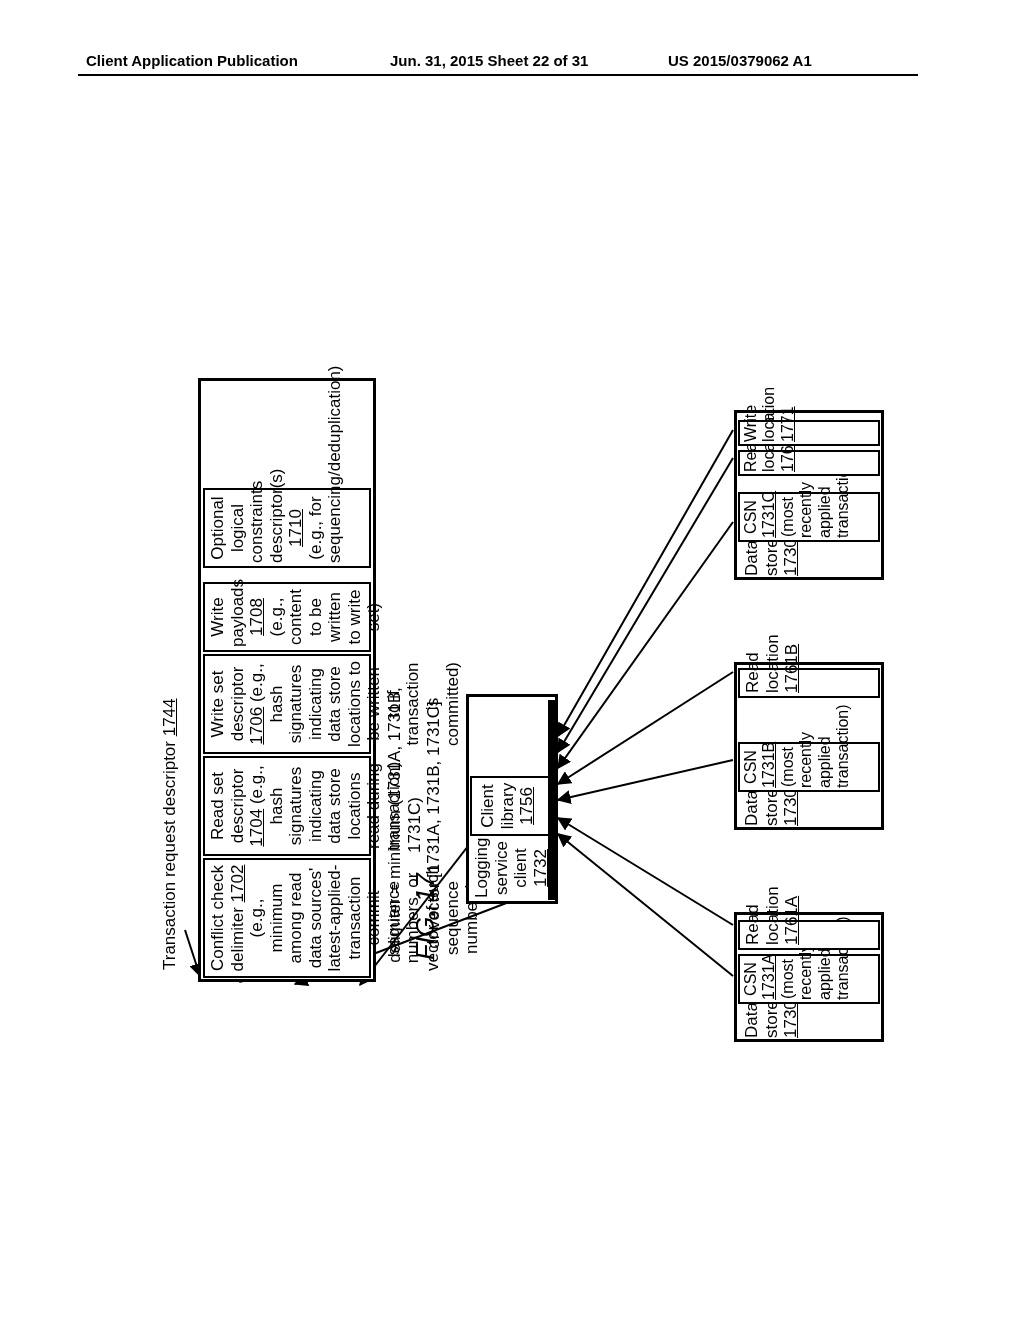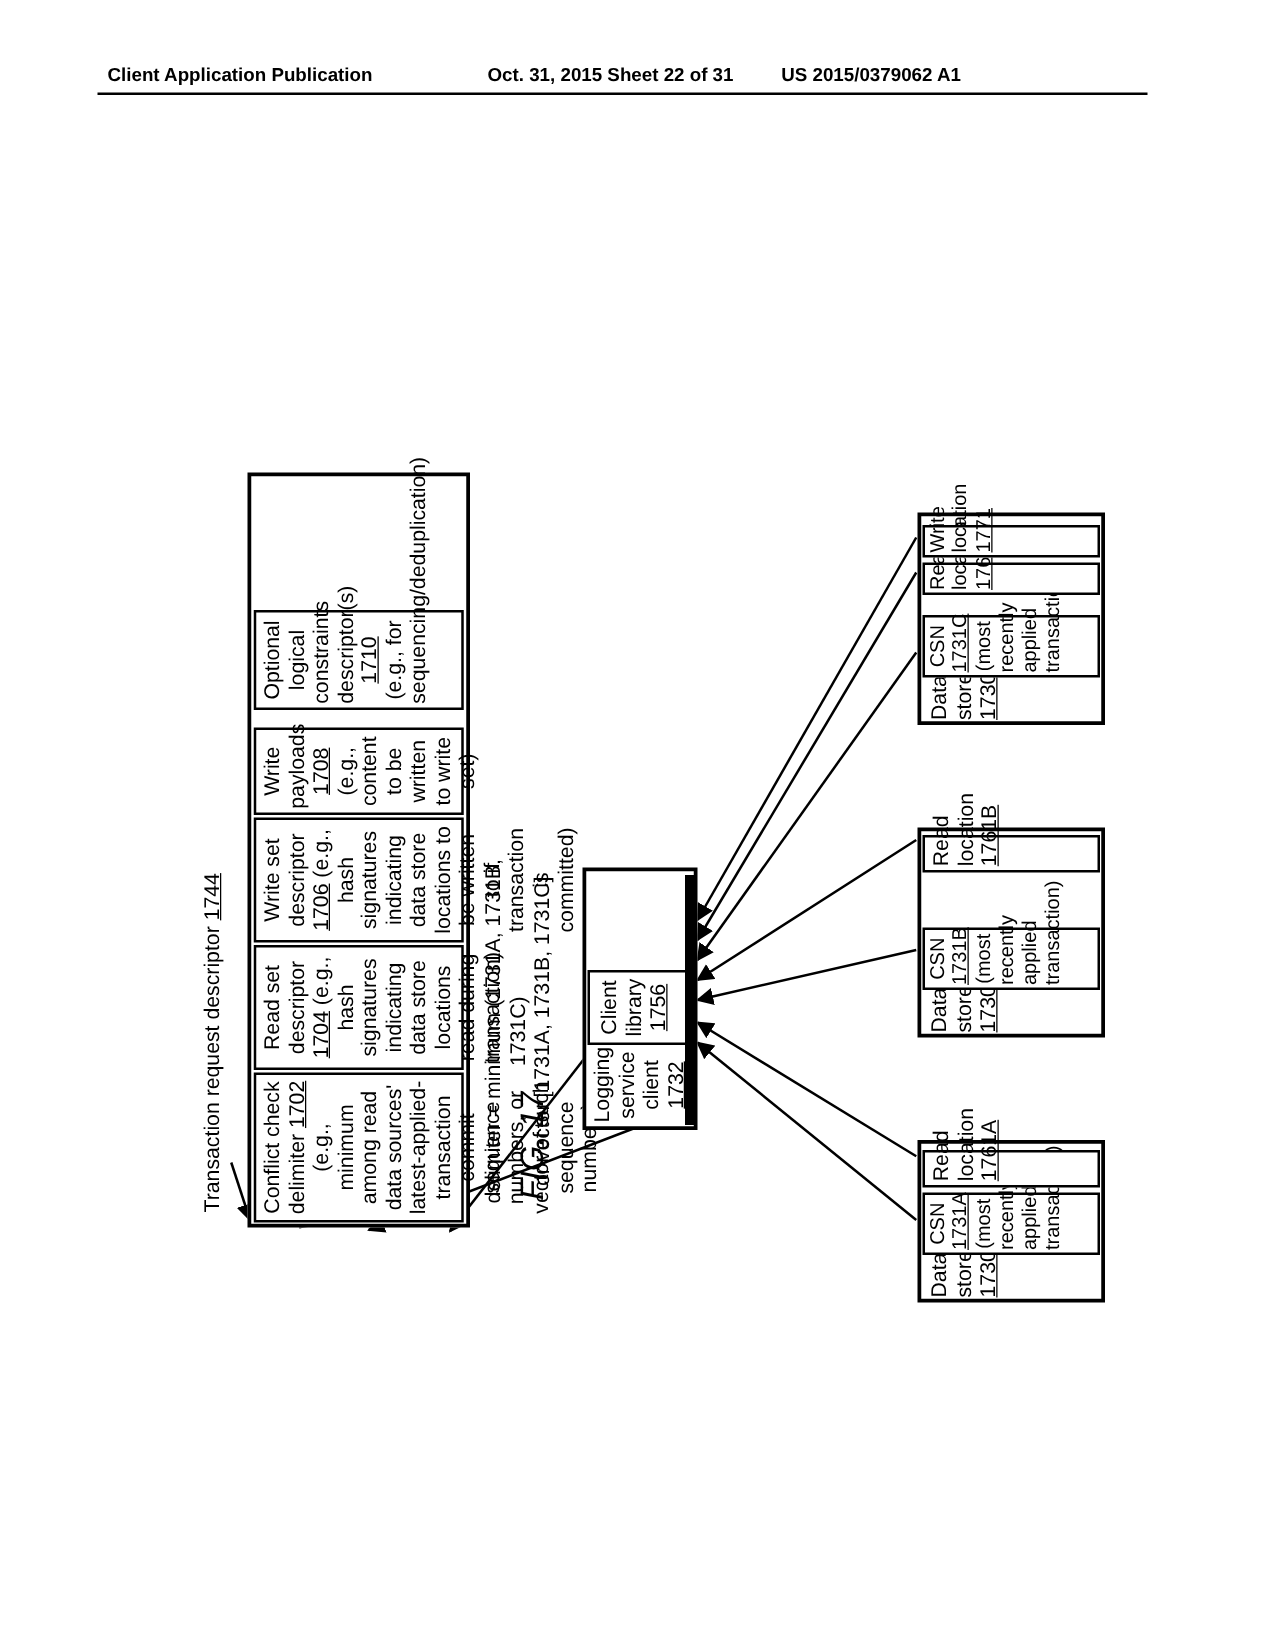--- a/index.html
+++ b/index.html
@@ -15,21 +15,21 @@
   .header {
     position: absolute;
     top: 52px;
     left: 0;
     width: 1024px;
     font-size: 15px;
     font-weight: bold;
   }
   .header .left { position: absolute; left: 86px; }
   .header .center { position: absolute; left: 390px; }
-  .header .right { position: absolute; left: 625px; }
+  .header .right { position: absolute; left: 668px; }
   .header-rule {
     position: absolute;
     top: 74px;
     left: 78px;
     width: 840px;
     height: 2px;
     background: #000;
   }
 
   .diagram {
@@ -75,21 +75,21 @@
     font-weight: normal;
     transform-origin: top left;
     transform: rotate(-90deg);
   }
 </style>
 </head>
 <body>
 
 <div class="header">
   <span class="left">Client Application Publication</span>
-  <span class="center">Oct. 31, 2015  Sheet 22 of 31</span>
+  <span class="center">Jun. 31, 2015  Sheet 22 of 31</span>
   <span class="right">US 2015/0379062 A1</span>
 </div>
 <div class="header-rule"></div>
 
 <svg class="svg-lines" viewBox="0 0 760 900">
   <defs>
     <marker id="arrow" viewBox="0 0 10 10" refX="9" refY="5" markerWidth="7" markerHeight="7" orient="auto">
       <path d="M0,0 L10,5 L0,10 z" fill="#000"></path>
     </marker>
   </defs>

